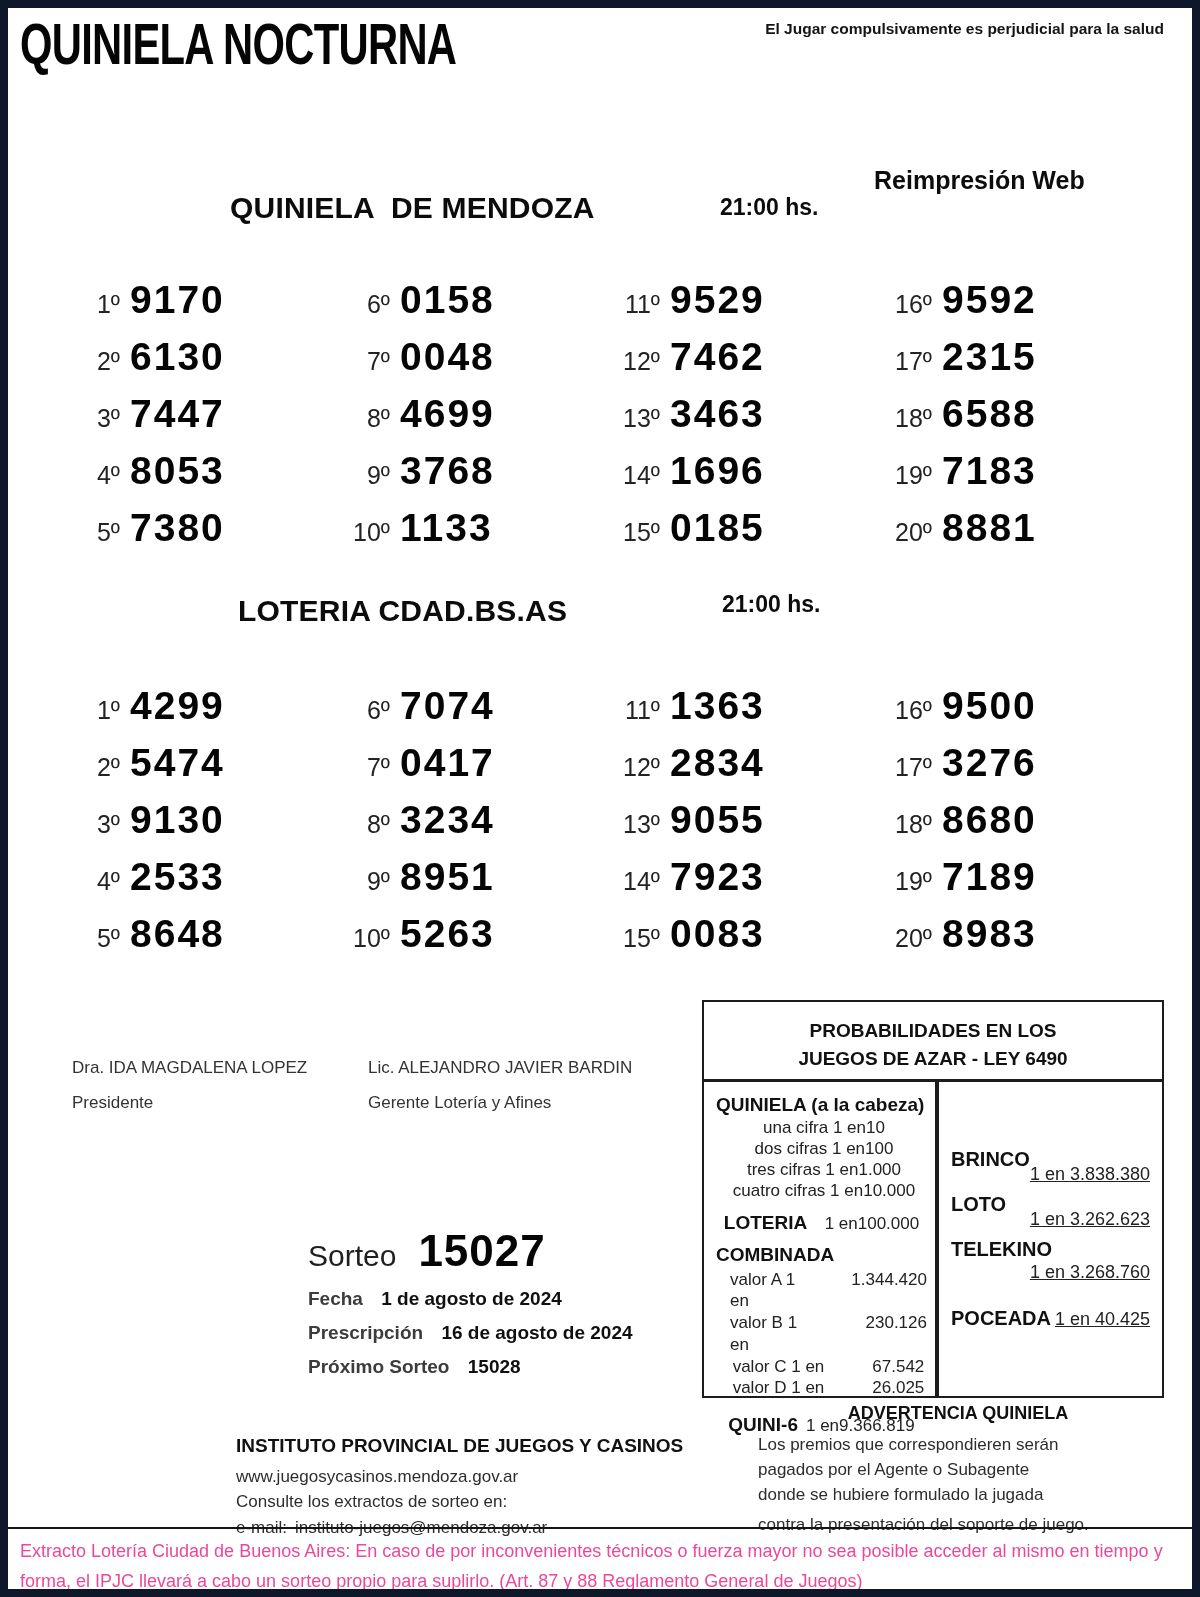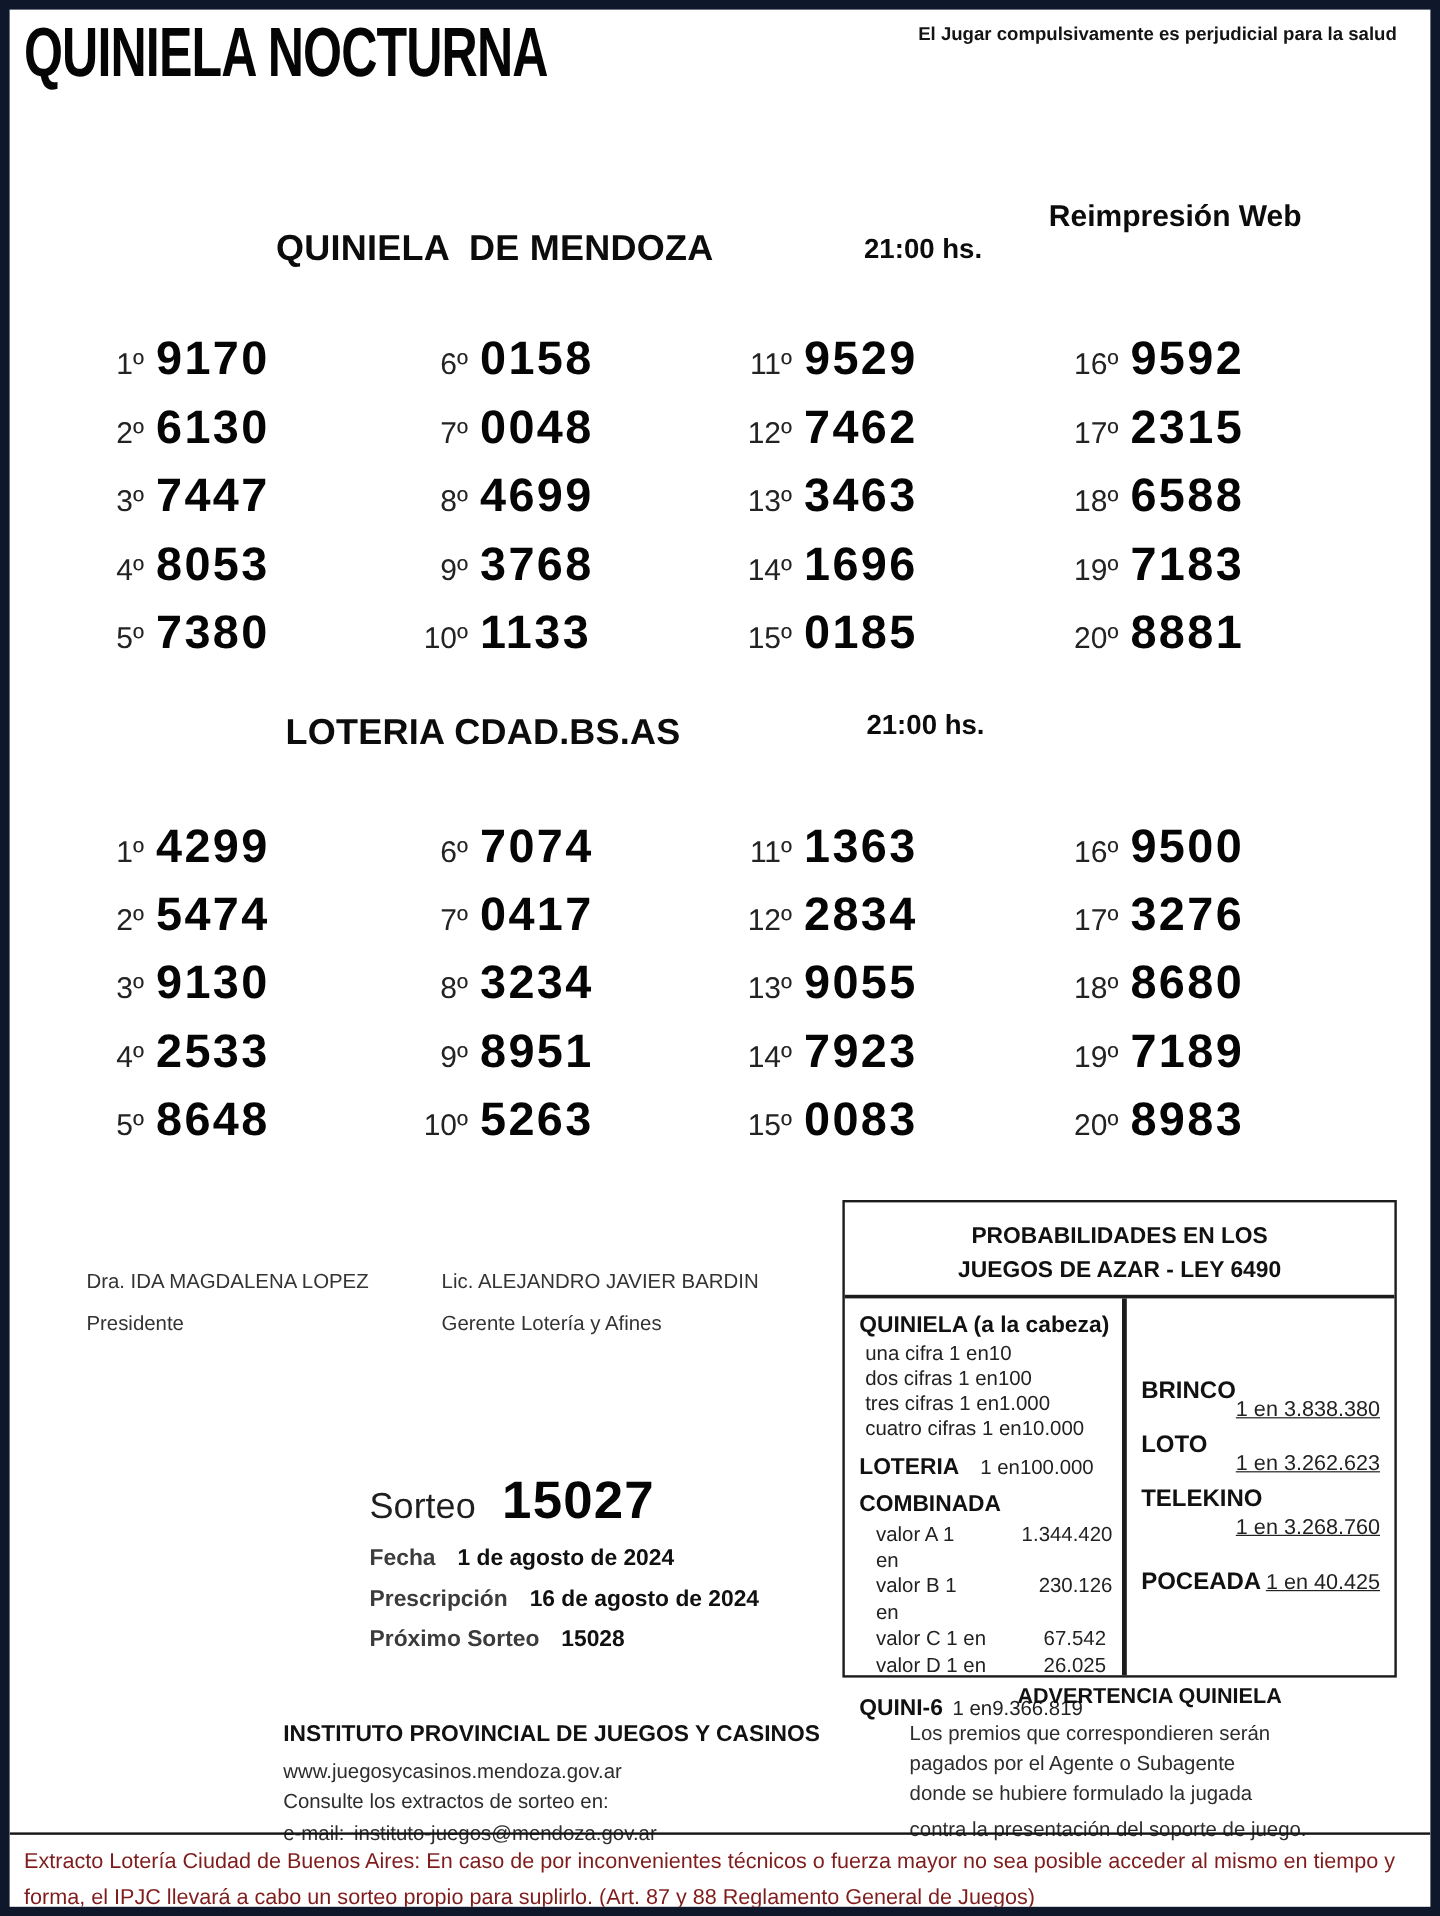--- a/index.html
+++ b/index.html
@@ -38,21 +38,21 @@
   #official-1{left:360px;top:1050px;}
   .official .orole{margin-top:15px;}
   
   .prob-box{position:absolute;left:694px;top:992px;width:462px;height:398px;border:2px solid #1c1c1c;box-sizing:border-box;background:#fff;}
   .prob-header{height:80px;border-bottom:3px solid #1c1c1c;box-sizing:border-box;text-align:center;font-weight:bold;font-size:19px;color:#111;padding-top:15px;line-height:1.45;}
   .prob-body{display:flex;position:absolute;top:80px;bottom:0;left:0;right:0;border-radius:13px;}
   .prob-left{width:236px;box-sizing:border-box;padding:12px 8px 6px 12px;font-size:17px;color:#222;}
   .prob-divider{width:4px;background:#1c1c1c;flex:none;}
   .prob-right{flex:1;box-sizing:border-box;padding:66px 12px 6px 12px;font-size:18px;color:#222;}
   .psec{font-weight:bold;font-size:19px;color:#111;}
-  .prow{display:flex;justify-content:flex-start;line-height:1.23;padding-left:5px;}
+  .prow{display:flex;justify-content:center;line-height:1.23;padding-left:5px;}
   .prow .pv{text-align:right;}
   .prow.valor-row{padding-left:14px;line-height:1.28;gap:48px;}
   .prow.game-row{padding-left:0;margin-top:9px;align-items:baseline;}
   .prow.game-row .psec{margin-right:8px;}
   .combinada-header{margin-top:9px;}
   #quiniela-rows{margin-top:2px;}
   #combinada-rows{margin-top:3px;}
   .game{margin-bottom:8px;}
   .gname{font-weight:bold;font-size:20px;color:#111;}
   .gval{font-size:18px;color:#222;text-decoration:underline;}
@@ -73,21 +73,21 @@
   .instituto{position:absolute;left:228px;top:1424px;width:510px;font-size:17px;color:#2d2d2d;line-height:1.5;}
   .instituto-title{font-weight:bold;font-size:19px;color:#111;margin-bottom:3px;}
   .instituto .email-label{margin-right:8px;}
   
   .advertencia{position:absolute;left:746px;top:1392px;width:408px;font-size:17px;color:#2d2d2d;line-height:1.47;}
   .advertencia-title{text-align:center;font-weight:bold;font-size:18px;color:#111;margin-bottom:7px;}
   .aline{padding-left:4px;}
   .aline.last{margin-top:5px;}
   
   .footer-divider{position:absolute;left:0;right:0;top:1519px;height:2px;background:#141414;}
-  .footer-text{position:absolute;left:12px;top:1529px;width:1162px;font-size:18px;color:#7f1d1d;line-height:1.65;}
+  .footer-text{position:absolute;left:12px;top:1529px;width:1162px;font-size:18px;color:#ec4899;line-height:1.65;}
 </style>
 </head>
 <body>
 
 <div class="page">
 
   <div class="doc-title">QUINIELA NOCTURNA</div>
   <div class="health-warning">El Jugar compulsivamente es perjudicial para la salud</div>
 
   <div class="draw-title" id="title-mendoza">QUINIELA  DE MENDOZA</div>

